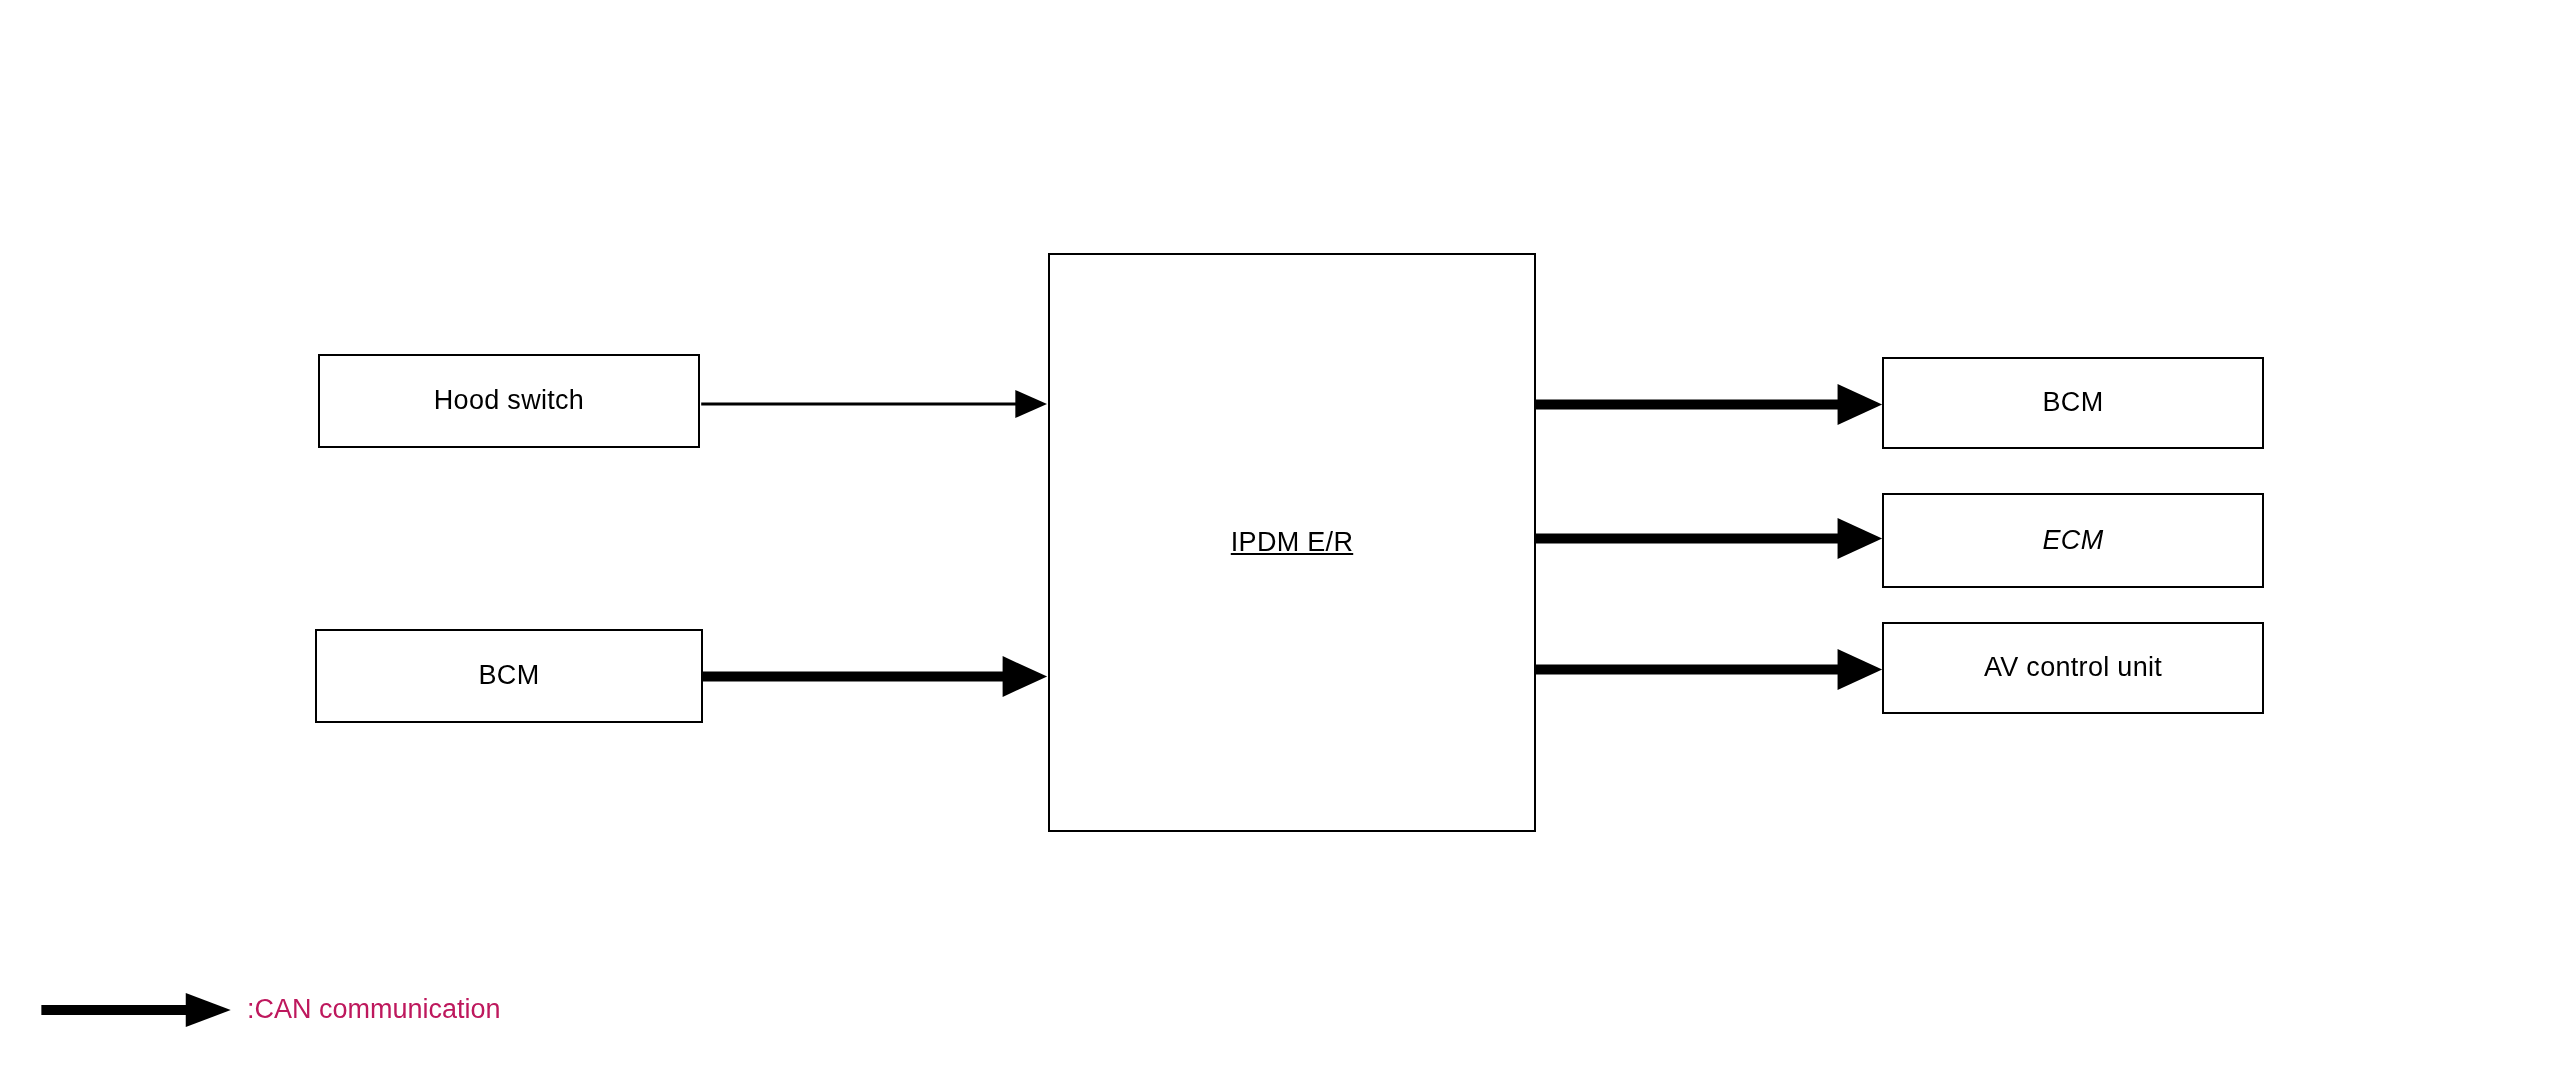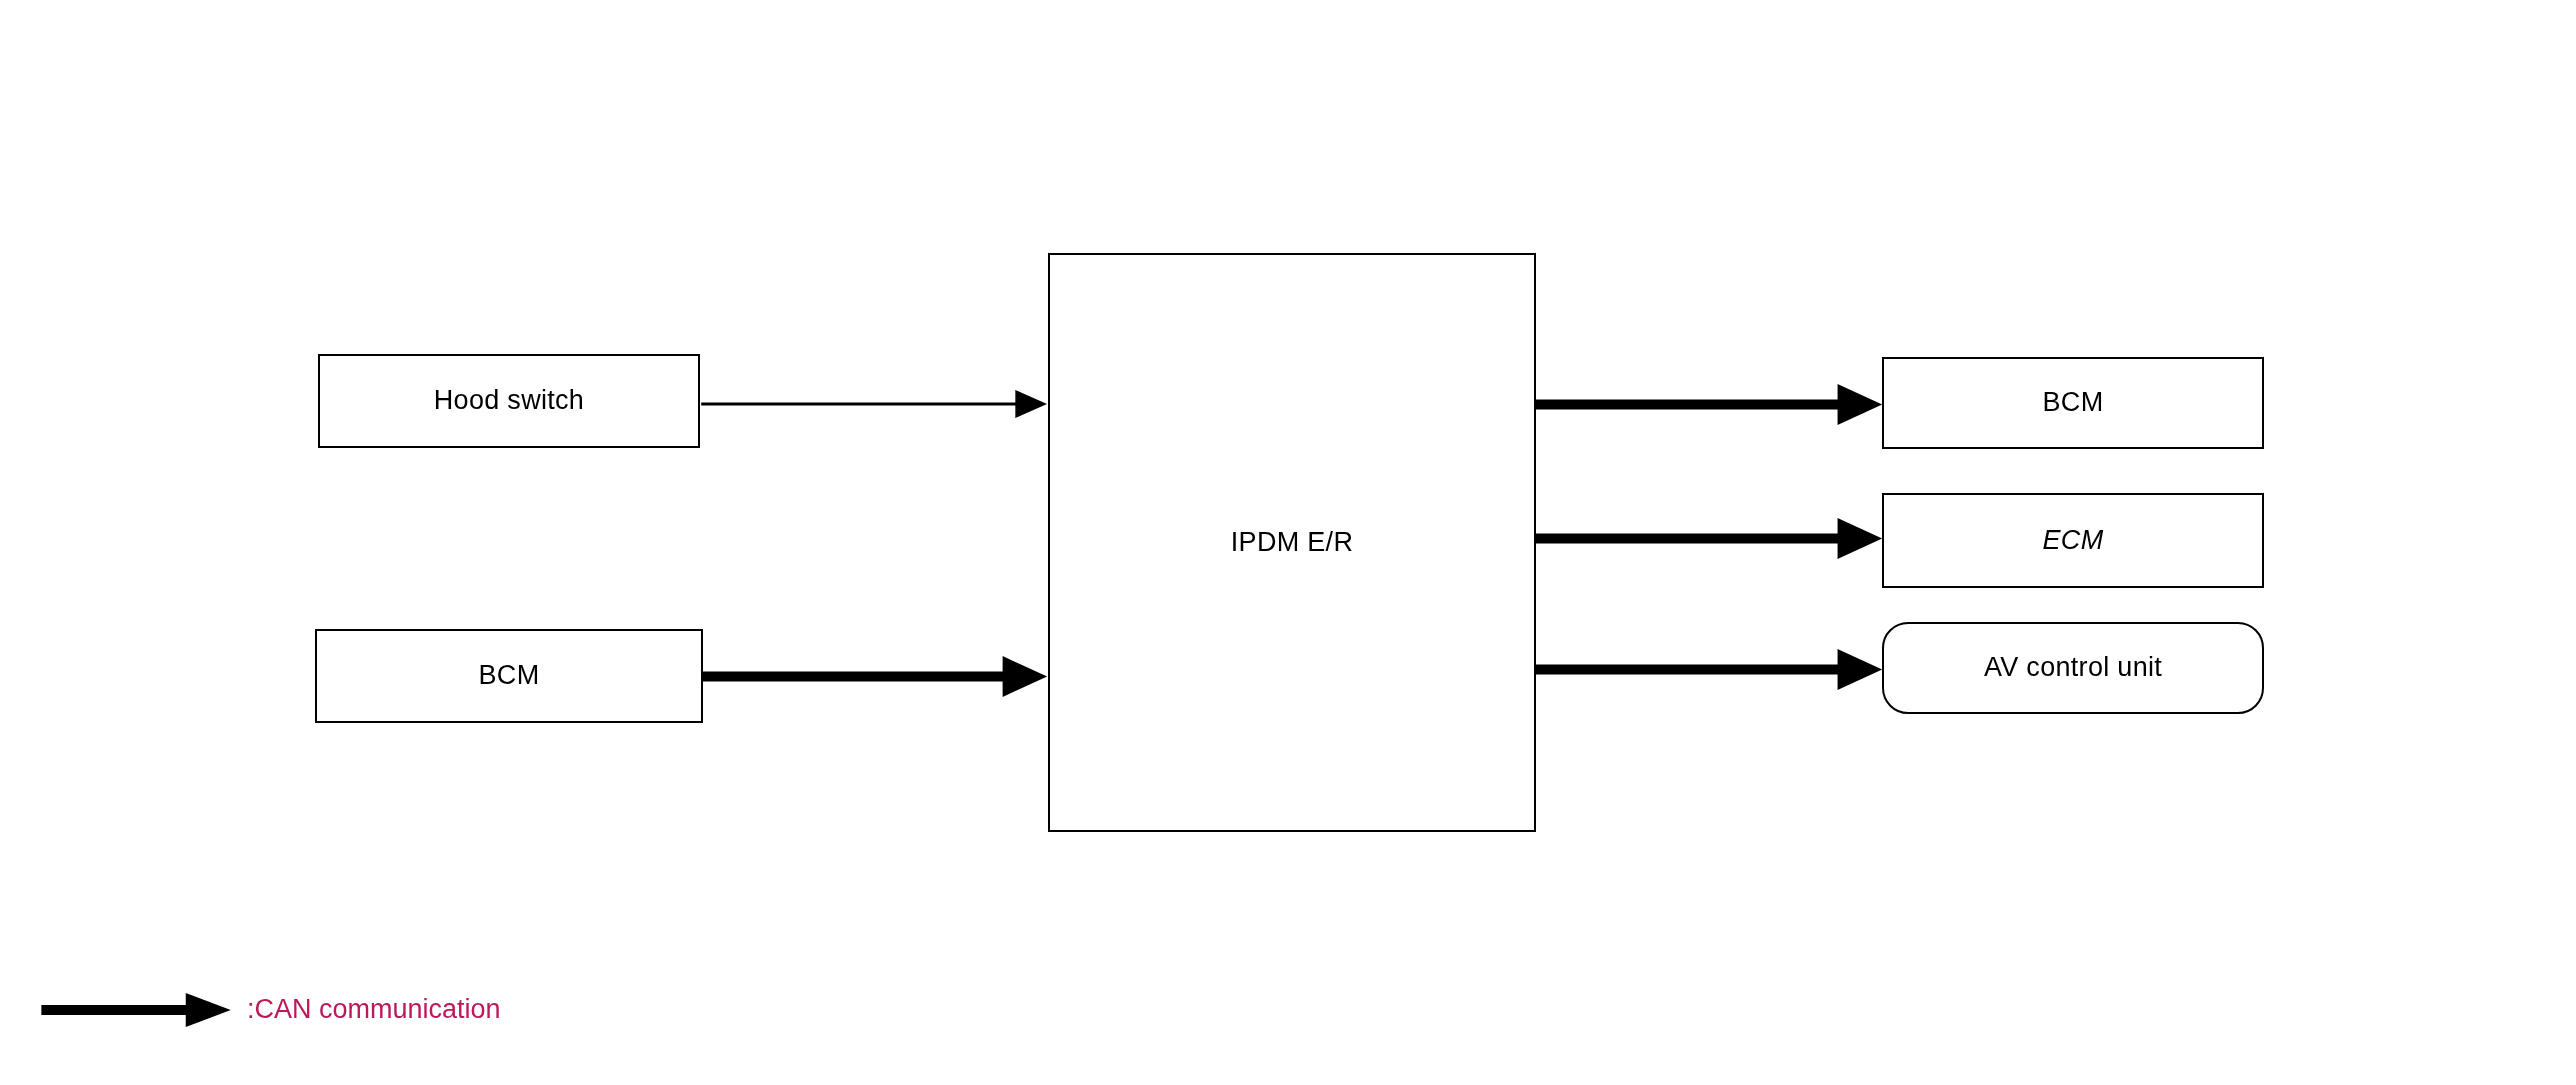--- a/index.html
+++ b/index.html
@@ -33,20 +33,21 @@
     letter-spacing: 0.3px;
     white-space: nowrap;
     color: #000000;
   }
   
   #node-ipdm {
     left: 1048px;
     top: 253px;
     width: 488px;
     height: 579px;
+    text-decoration: underline;
   }
   #node-hood-switch {
     left: 318px;
     top: 354px;
     width: 382px;
     height: 94px;
   }
   #node-bcm-input {
     left: 315px;
     top: 629px;
@@ -64,21 +65,20 @@
     top: 493px;
     width: 382px;
     height: 95px;
     font-style: italic;
   }
   #node-av-output {
     left: 1882px;
     top: 622px;
     width: 382px;
     height: 92px;
-    border-radius: 26px;
   }
   
   .arrow-svg {
     position: absolute;
     overflow: visible;
   }
   .arrow-line-thin {
     stroke: #000000;
     stroke-width: 5;
     fill: none;

